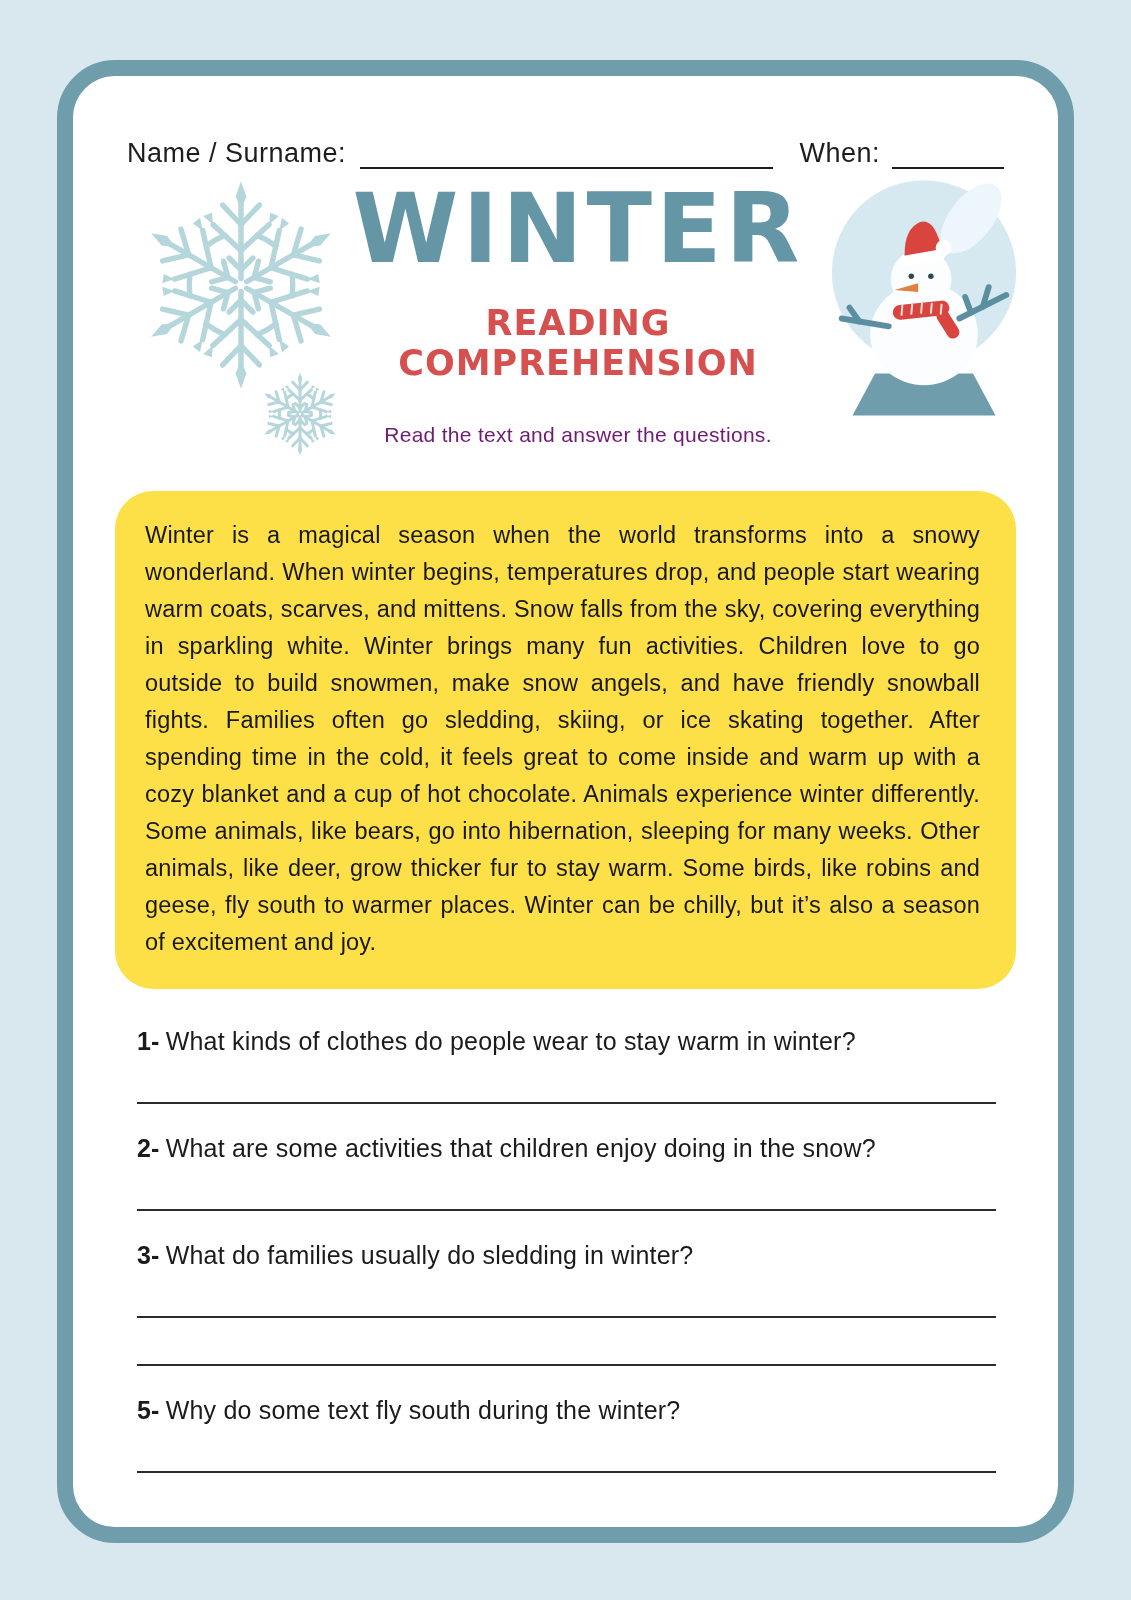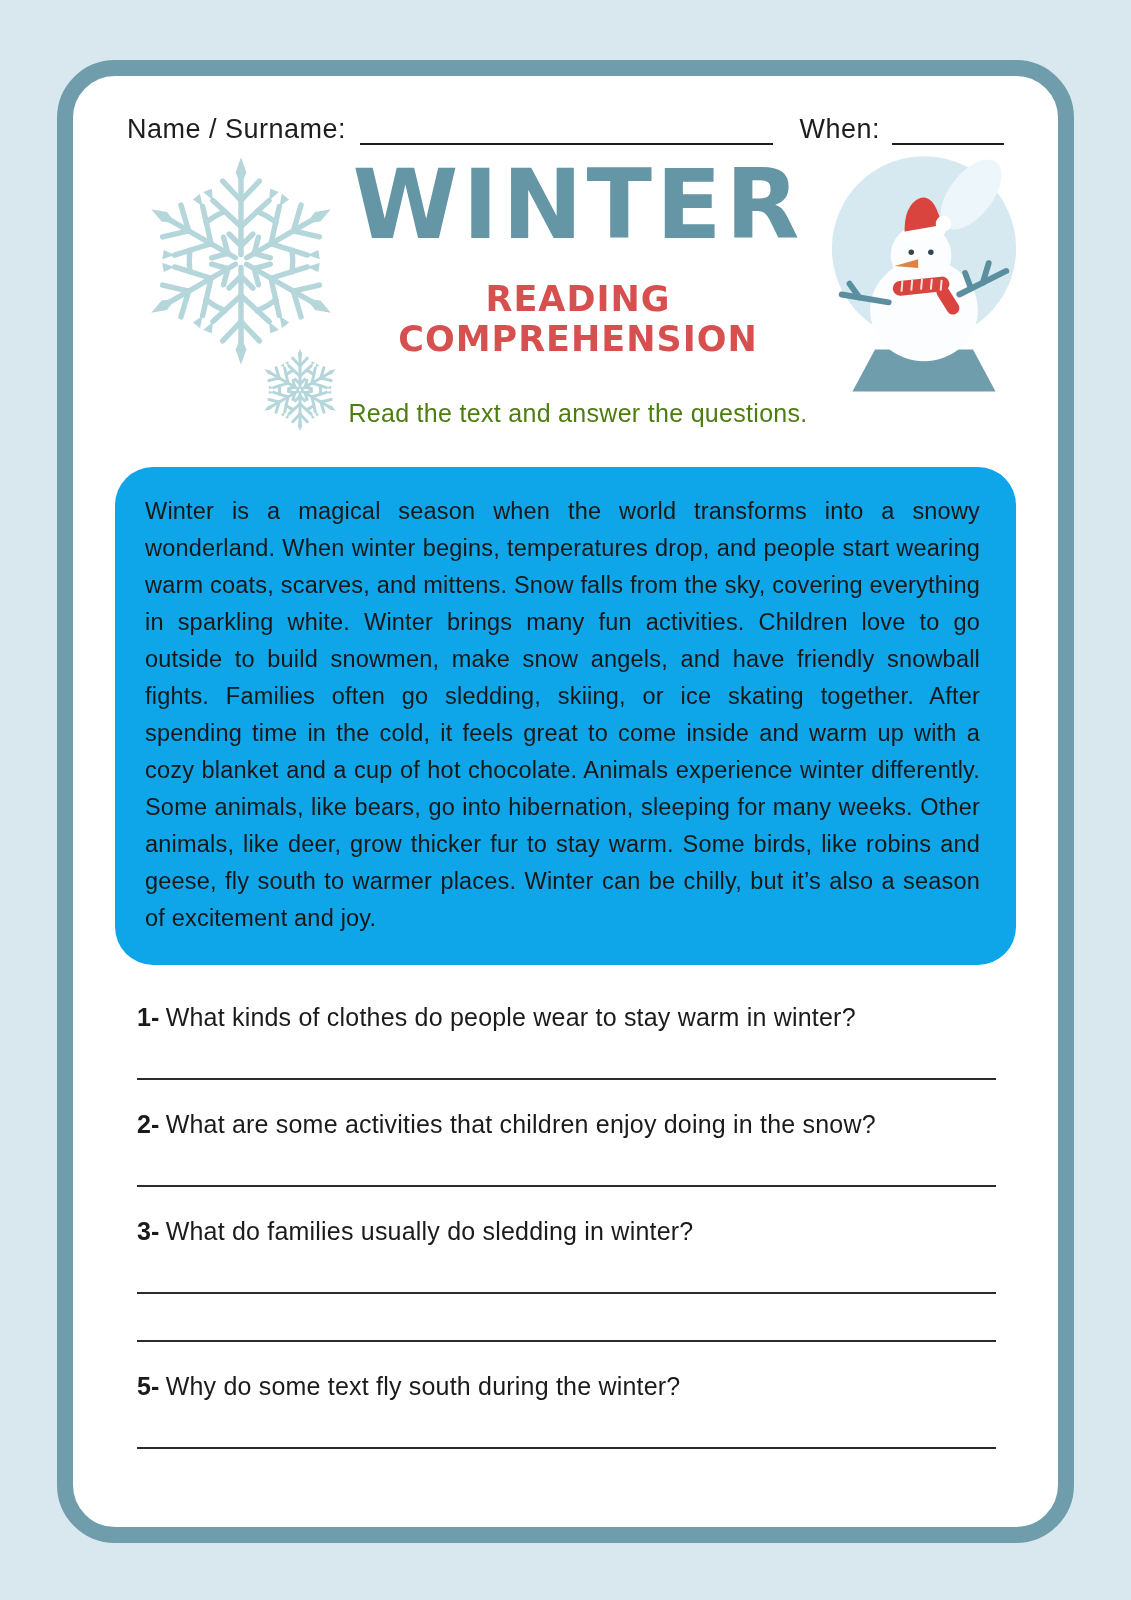--- a/index.html
+++ b/index.html
@@ -10,21 +10,21 @@
     color: #222;
     position: relative;
   }
   .card {
     position: absolute;
     left: 57px; top: 60px;
     width: 1017px; height: 1483px;
     background: #ffffff;
     border: 16px solid #6f9dab;
     border-radius: 58px;
-    padding: 24px 42px 0 42px;
+    padding: 48px 42px 0 42px;
     overflow: hidden;
   }
   
   .name-row {
     display: flex;
     align-items: flex-end;
     font-size: 27px;
     color: #1d1d1d;
     margin: 14px 12px 0 12px;
   }
@@ -68,29 +68,29 @@
   }
   .sub-title {
     font-family: "DejaVu Sans", sans-serif;
     font-weight: 800;
     font-size: 35px;
     letter-spacing: 1px;
     color: #d65050;
     margin-top: 26px;
   }
   .instruction {
-    font-size: 25px;
-    color: #4d7c0f;
+    font-size: 21px;
+    color: #701a75;
     margin-top: 40px;
     letter-spacing: 0.3px;
   }
   
   .passage-box {
     margin: 14px 0 0 0;
-    background: #0ea5e9;
+    background: #fde047;
     border-radius: 38px;
     padding: 26px 36px 28px 30px;
   }
   .passage-text {
     font-size: 23.5px;
     line-height: 37px;
     text-align: justify;
     color: #181818;
     letter-spacing: 0.2px;
   }

